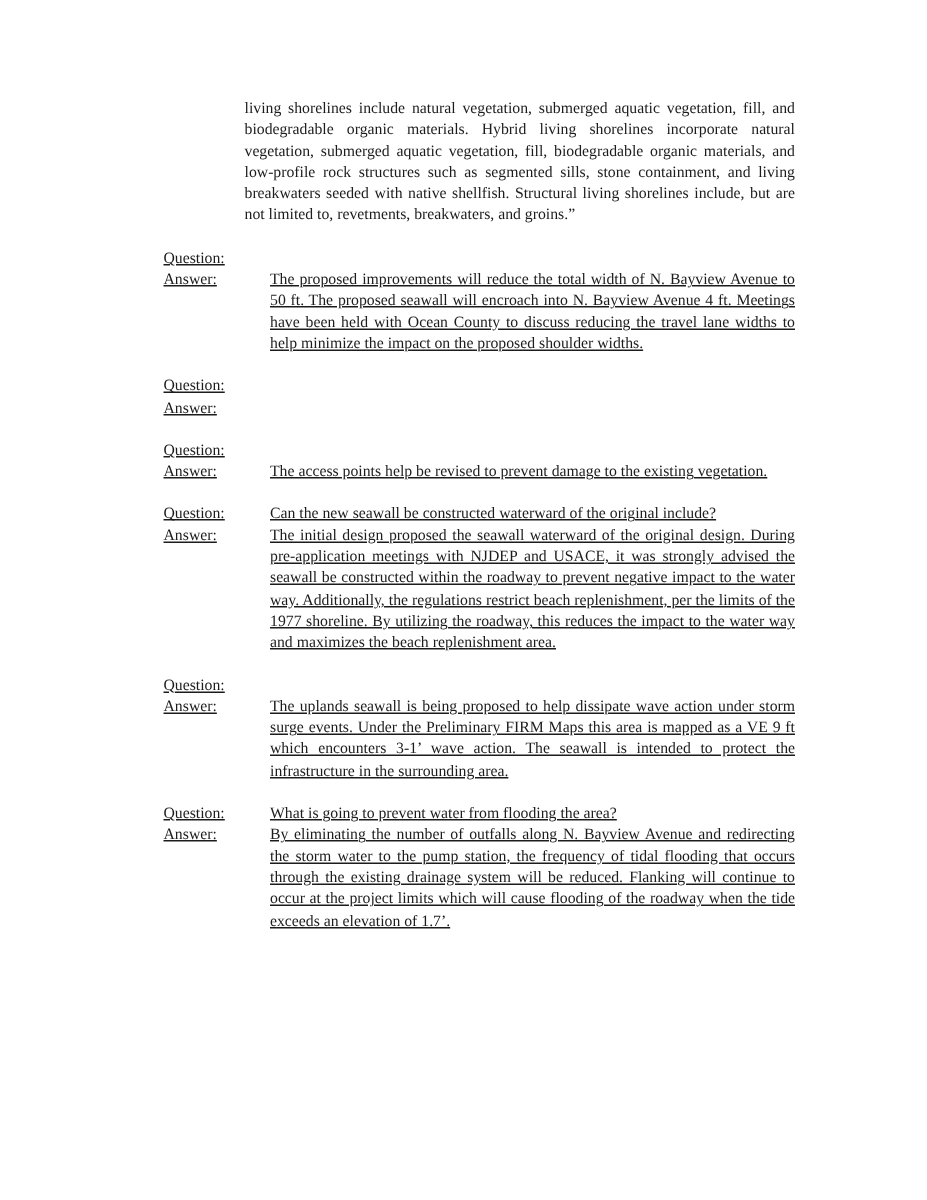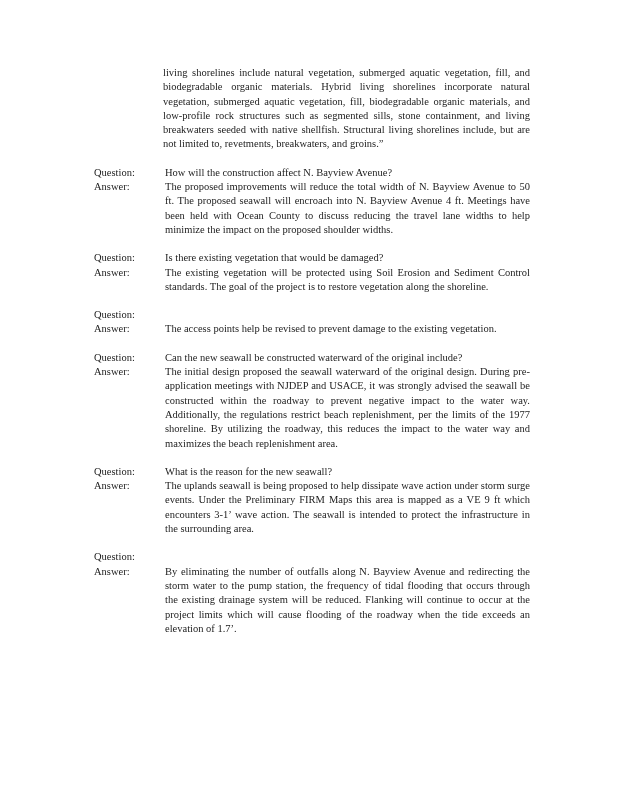--- a/index.html
+++ b/index.html
@@ -24,21 +24,22 @@
     top: 66px;
     width: 438px;
     font-size: 10.5px;
     line-height: 14.3px;
   }
   .continuation {
     margin: 0 0 14px 71px;
     text-align: justify;
   }
   .qa-block {
-    margin: 0 0 14px 2px;
+    margin: 0 0 14px 17px;
+    text-decoration: underline;
   }
   .qa-row {
     display: flex;
     align-items: flex-start;
   }
   .qa-label {
     flex: 0 0 71px;
     width: 71px;
   }
   .qa-text {
@@ -73,36 +74,33 @@
 </head>
 <body>
 
 <div class="page">
   <div class="content">
     <p class="continuation">living shorelines include natural vegetation, submerged aquatic vegetation, fill, and biodegradable organic materials. Hybrid living shorelines incorporate natural vegetation, submerged aquatic vegetation, fill, biodegradable organic materials, and low-profile rock structures such as segmented sills, stone containment, and living breakwaters seeded with native shellfish. Structural living shorelines include, but are not limited to, revetments, breakwaters, and groins.”</p>
     <div id="qa-list">
   <div class="qa-block">
     <div class="qa-row">
       <span class="qa-label">Question:</span>
-      <span class="qa-text">How will the construction affect N. Bayview Avenue?</span>
     </div>
     <div class="qa-row">
       <span class="qa-label">Answer:</span>
       <span class="qa-text">The proposed improvements will reduce the total width of N. Bayview Avenue to 50 ft. The proposed seawall will encroach into N. Bayview Avenue 4 ft.  Meetings have been held with Ocean County to discuss reducing the travel lane widths to help minimize the impact on the proposed shoulder widths.</span>
     </div>
   </div>
 
   <div class="qa-block">
     <div class="qa-row">
       <span class="qa-label">Question:</span>
-      <span class="qa-text">Is there existing vegetation that would be damaged?</span>
     </div>
     <div class="qa-row">
       <span class="qa-label">Answer:</span>
-      <span class="qa-text">The existing vegetation will be protected using Soil Erosion and Sediment Control standards. The goal of the project is to restore vegetation along the shoreline.</span>
     </div>
   </div>
 
   <div class="qa-block">
     <div class="qa-row">
       <span class="qa-label">Question:</span>
     </div>
     <div class="qa-row">
       <span class="qa-label">Answer:</span>
       <span class="qa-text">The access points help be revised to prevent damage to the existing vegetation.</span>
@@ -116,31 +114,31 @@
     </div>
     <div class="qa-row">
       <span class="qa-label">Answer:</span>
       <span class="qa-text">The initial design proposed the seawall waterward of the original design. During pre-application meetings with NJDEP and USACE, it was strongly advised the seawall be constructed within the roadway to prevent negative impact to the water way. Additionally, the regulations restrict beach replenishment, per the limits of the 1977 shoreline. By utilizing the roadway, this reduces the impact to the water way and maximizes the beach replenishment area.</span>
     </div>
   </div>
 
   <div class="qa-block">
     <div class="qa-row">
       <span class="qa-label">Question:</span>
-      <span class="qa-text">What is the reason for the new seawall?</span>
     </div>
     <div class="qa-row">
       <span class="qa-label">Answer:</span>
       <span class="qa-text">The uplands seawall is being proposed to help dissipate wave action under storm surge events. Under the Preliminary FIRM Maps this area is mapped as a VE 9 ft which encounters 3-1’ wave action. The seawall is intended to protect the infrastructure in the surrounding area.</span>
     </div>
   </div>
 
   <div class="qa-block">
     <div class="qa-row">
       <span class="qa-label">Question:</span>
+      <span class="qa-text">What is going to prevent water from flooding the area?</span>
     </div>
     <div class="qa-row">
       <span class="qa-label">Answer:</span>
       <span class="qa-text">By eliminating the number of outfalls along N. Bayview Avenue and redirecting the storm water to the pump station, the frequency of tidal flooding that occurs through the existing drainage system will be reduced. Flanking will continue to occur at the project limits which will cause flooding of the roadway when the tide exceeds an elevation of 1.7’.</span>
     </div>
   </div>
 </div>
   </div>
 
   <div class="footer">

